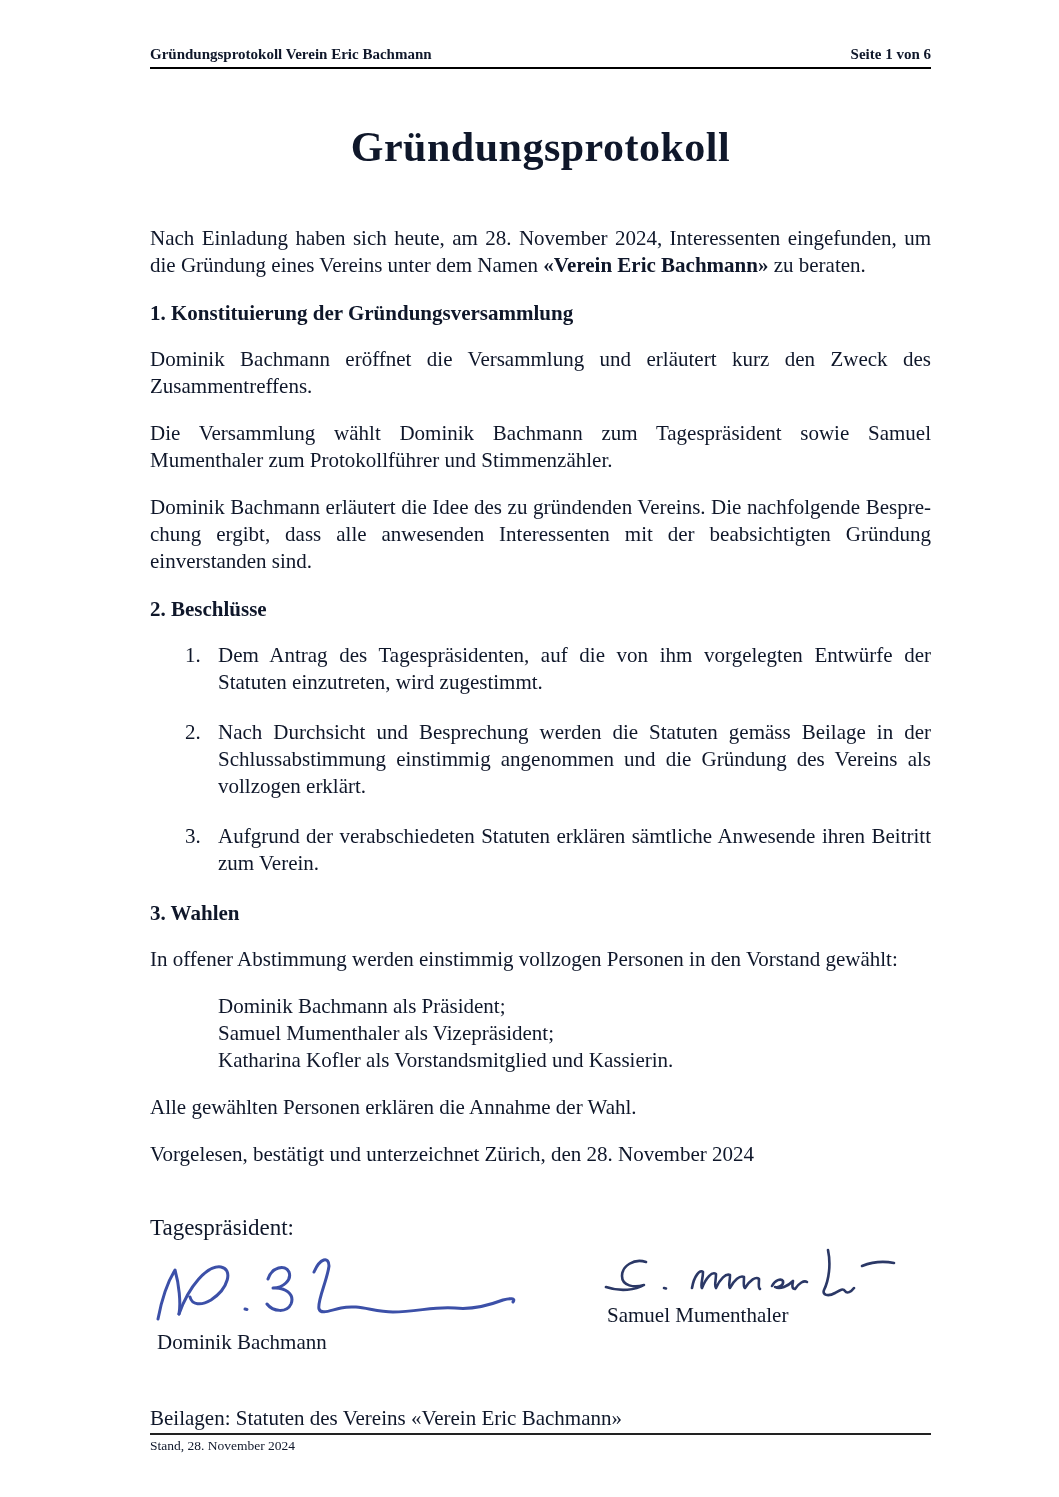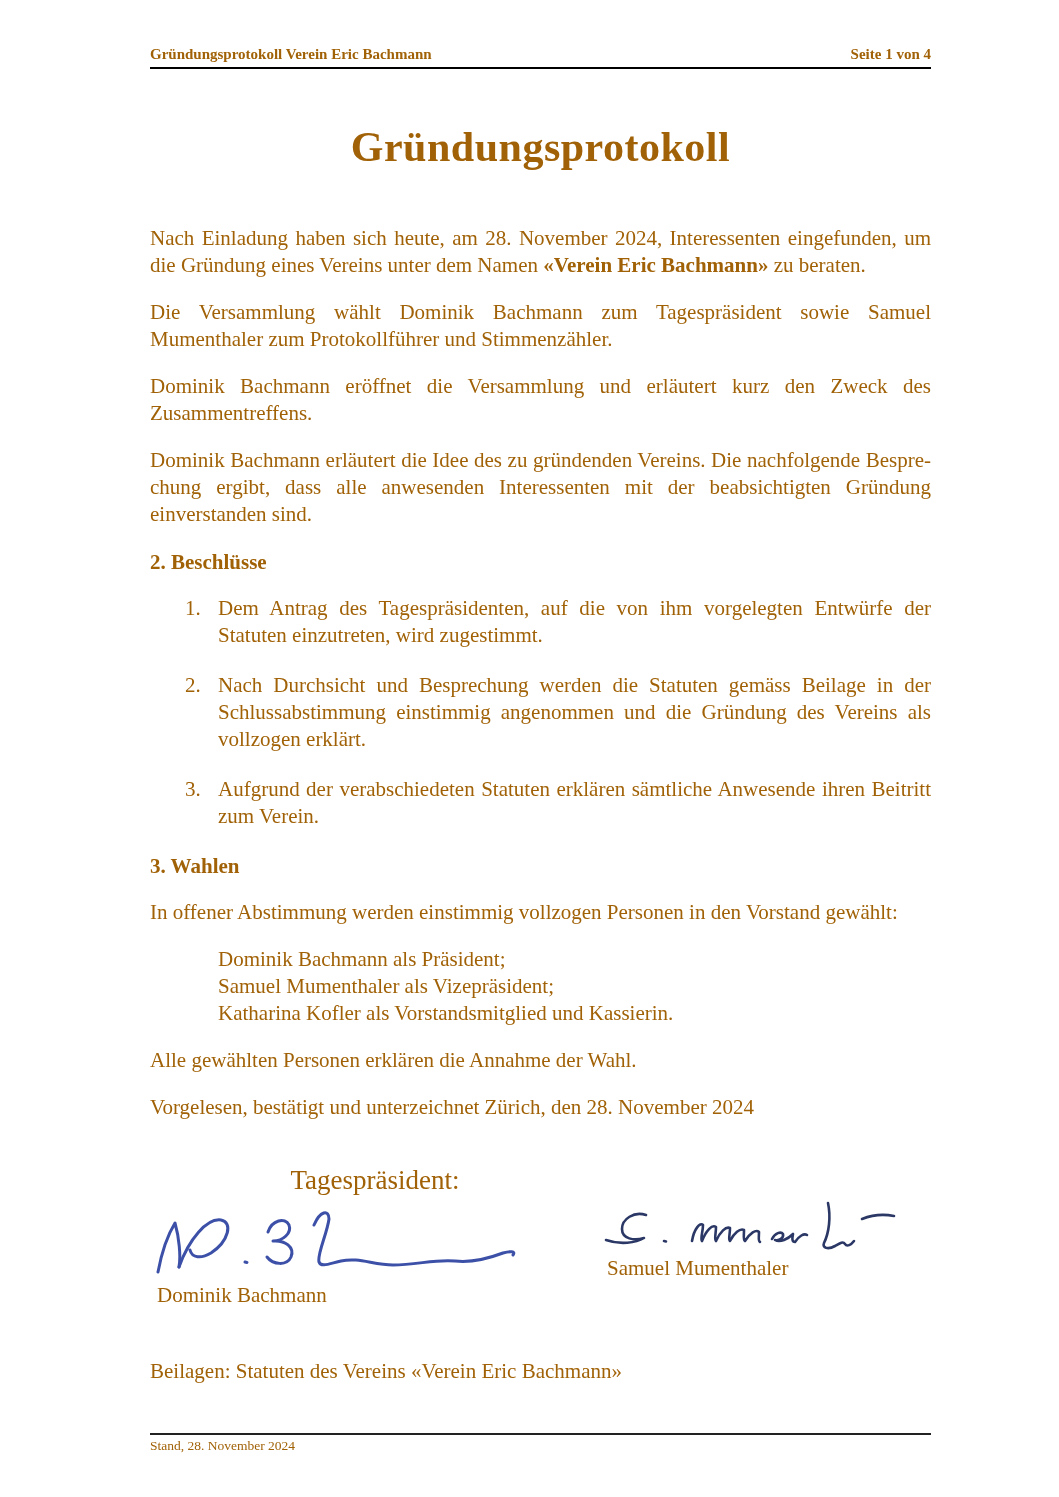--- a/index.html
+++ b/index.html
@@ -1,20 +1,20 @@
 <!DOCTYPE html>
 <html lang="de"><head>
 <meta charset="utf-8">
 <style>
   html, body { margin:0; padding:0; background:#ffffff; }
   .page {
     position:relative;
     width:1059px; height:1497px;
     background:#ffffff;
-    color:#a16207;
+    color:#0f172a;
     font-family:"Liberation Serif","DejaVu Serif",serif;
     overflow:hidden;
   }
   .content { position:absolute; left:150px; width:781px; top:0; }
 
   .running-header {
     display:flex; justify-content:space-between; align-items:flex-end;
     padding-top:46px; padding-bottom:4px;
     border-bottom:2px solid #000;
     font-weight:700; font-size:15px; line-height:17px;
@@ -36,21 +36,21 @@
   .oli { display:flex; margin-bottom:23px; padding-left:35px; }
   .oli .li-no { flex:0 0 33px; }
   .oli .li-txt { flex:1; text-align:justify; }
 
   .elected { margin:0 0 20px 68px; }
   .elected div { white-space:nowrap; }
 
   .sig-row { display:flex; margin-top:46px; }
   .sig-col-left { width:450px; flex:0 0 450px; }
   .sig-col-right { flex:1; }
-  .sig-role { font-size:27px; line-height:27px;text-align:center; }
+  .sig-role { font-size:23px; line-height:27px; }
   .sig-ink { position:relative; height:82px; margin-top:6px; }
   .sig-ink svg { position:absolute; left:0; bottom:0; }
   .sig-name { font-size:21px; line-height:27px;margin-left:7px; }
 
   .attachments { margin-top:49px; font-size:21px; line-height:27px; }
 
   .running-footer {
     position:absolute; left:150px; width:781px; top:1433px;
     border-top:2px solid #222;
     padding-top:3px;
@@ -58,31 +58,32 @@
   }
 </style>
 </head>
 <body>
 
 <div class="page">
   <div class="content">
 
     <div class="running-header">
       <span>Gründungsprotokoll Verein Eric Bachmann</span>
-      <span>Seite 1 von 4</span>
+      <span>Seite 1 von 6</span>
     </div>
 
     <div class="doc-title">Gründungsprotokoll</div>
 
     <div class="body-text">
 
       <p class="par"><span>Nach Einladung haben sich heute, am 28. November 2024, Interessenten eingefunden, um die Gründung eines Vereins unter dem Namen </span><b>«Verein Eric Bachmann»</b><span> zu beraten.</span></p>
 
+      <div class="sec-heading">1. Konstituierung der Gründungsversammlung</div>
+      <p class="par">Dominik Bachmann eröffnet die Versammlung und erläutert kurz den Zweck des Zusammen­treffens.</p>
       <p class="par">Die Versammlung wählt Dominik Bachmann zum Tagespräsident sowie Samuel Mumenthaler zum Protokollführer und Stimmenzähler.</p>
-      <p class="par">Dominik Bachmann eröffnet die Versammlung und erläutert kurz den Zweck des Zusammen­treffens.</p>
       <p class="par">Dominik Bachmann erläutert die Idee des zu gründenden Vereins. Die nachfolgende Bespre­chung ergibt, dass alle anwesenden Interessenten mit der beabsichtigten Gründung einverstan­den sind.</p>
 
       <div class="sec-heading">2. Beschlüsse</div>
       <div class="olist">
         <div class="oli">
           <span class="li-no">1.</span>
           <span class="li-txt">Dem Antrag des Tagespräsidenten, auf die von ihm vorgelegten Entwürfe der Statuten einzutreten, wird zugestimmt.</span>
         </div>
         <div class="oli">
           <span class="li-no">2.</span>

